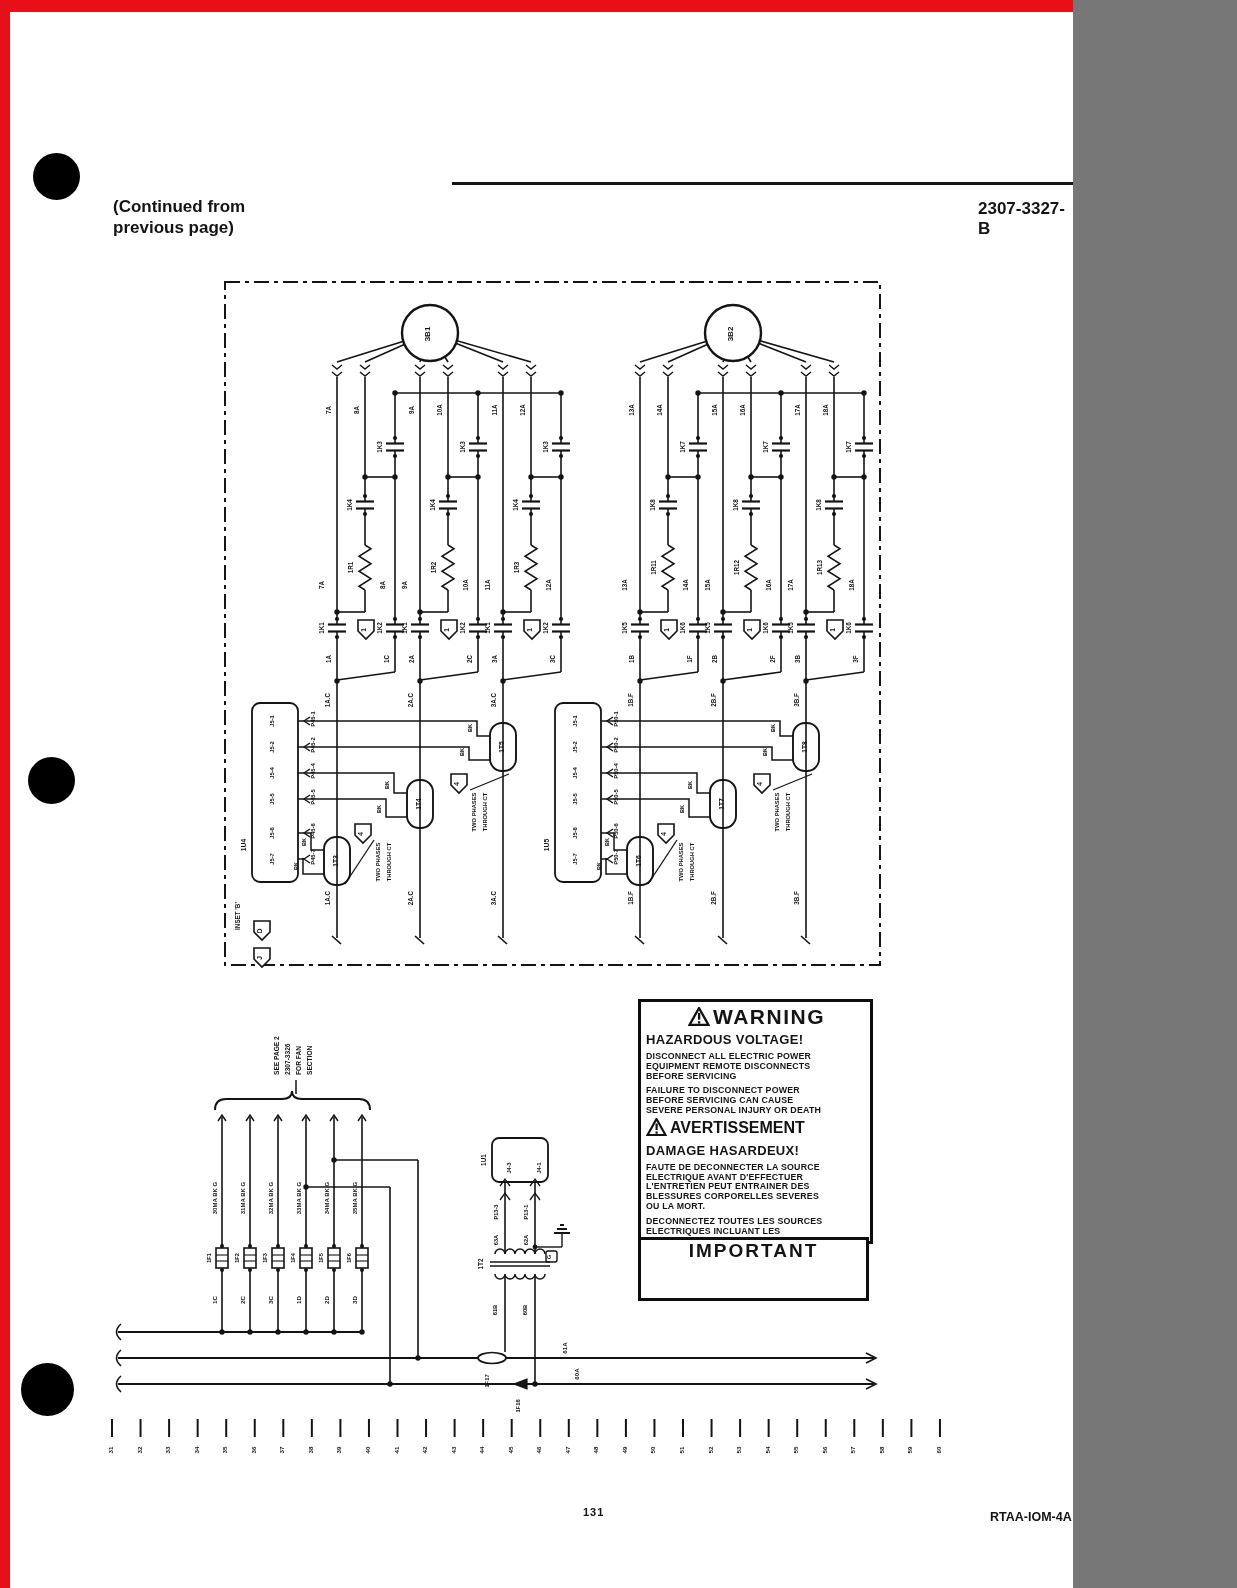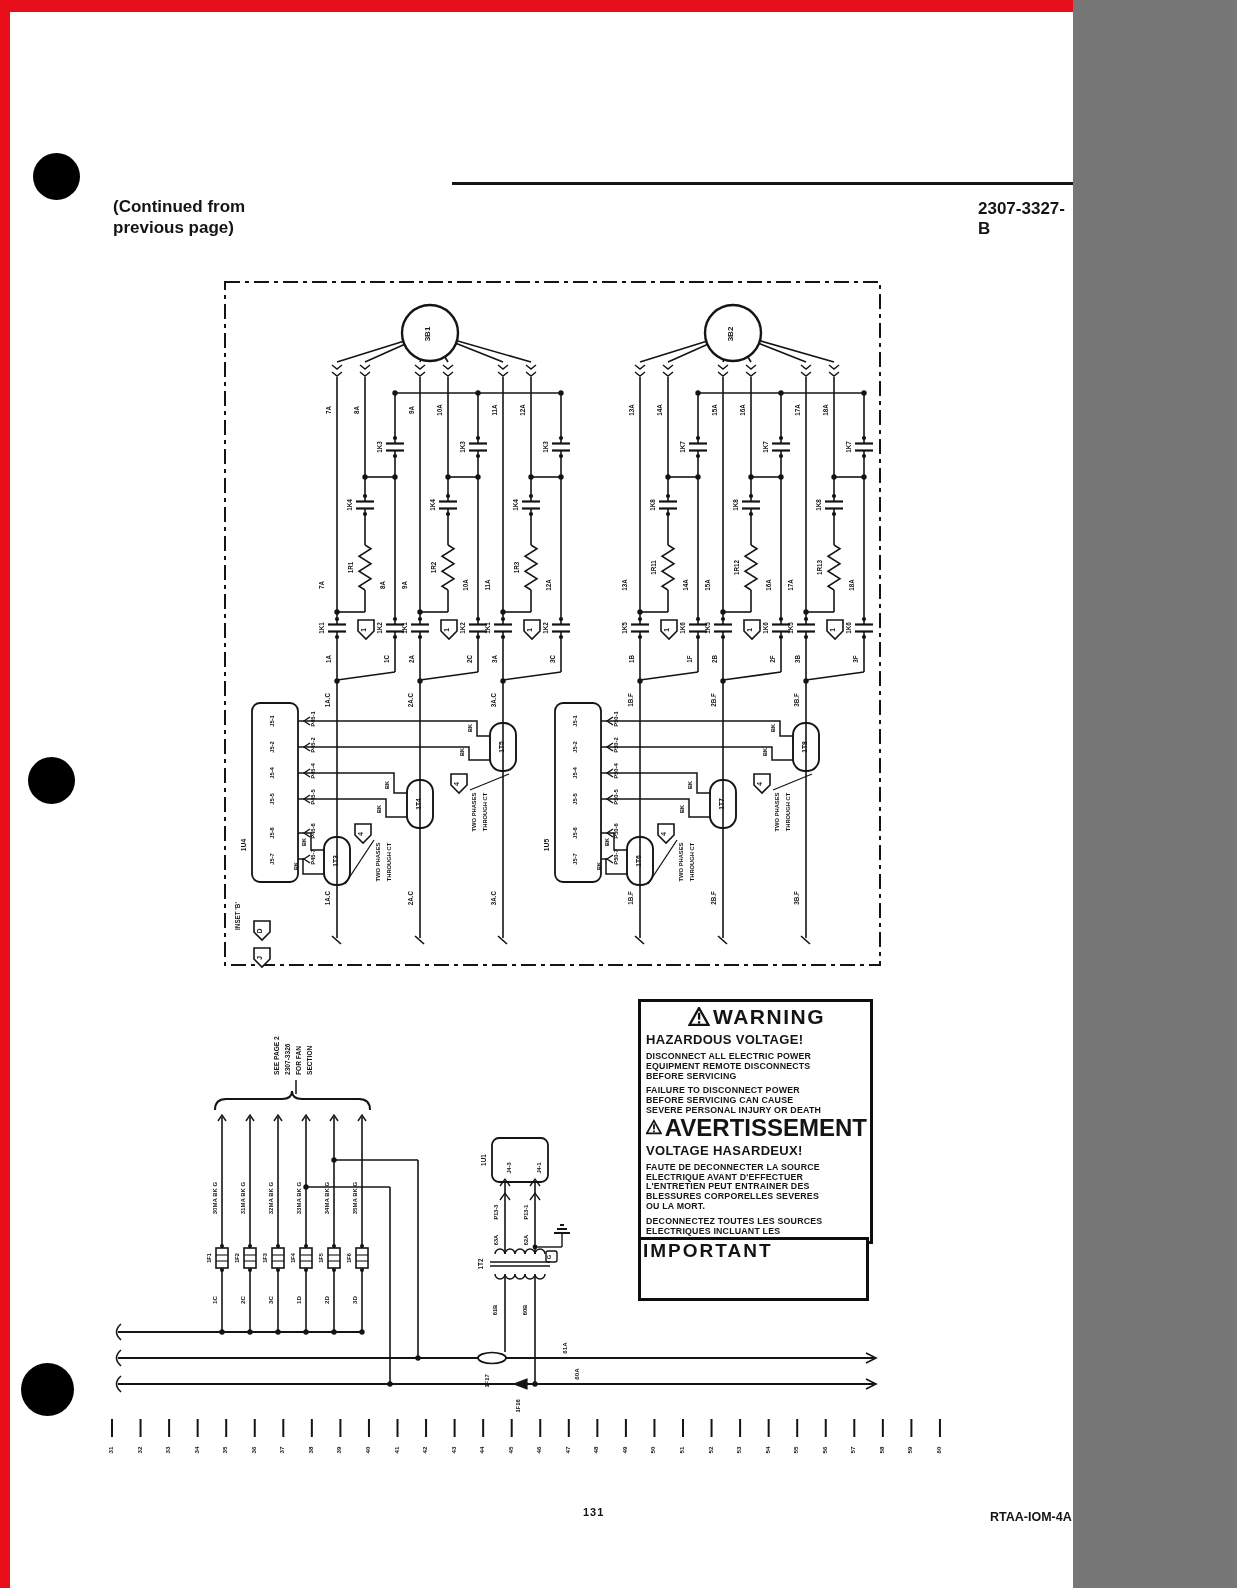--- a/index.html
+++ b/index.html
@@ -8,25 +8,25 @@
   .edge-top{position:absolute;left:0;top:0;width:1237px;height:12px;}
   .edge-left{position:absolute;left:0;top:0;width:10px;height:1588px;}
   .hole{position:absolute;background:#000;border-radius:50%;}
   .hdr-note{position:absolute;left:113px;top:196px;width:170px;font-size:17px;font-weight:bold;line-height:21px;letter-spacing:0px;}
   .doc-num{position:absolute;left:978px;top:199px;font-size:17px;font-weight:bold;}
   .top-rule{position:absolute;left:452px;top:182px;width:652px;height:3px;background:#141414;}
   svg{position:absolute;left:0;top:0;}
   svg text{font-family:"Liberation Sans",sans-serif;font-weight:bold;fill:#141414;}
   .wbox{position:absolute;left:638px;top:999px;width:221px;height:232px;border:3px solid #0e0e0e;background:#fff;padding:3px 3px 4px 5px;overflow:hidden;}
   .wtitle{display:flex;align-items:center;justify-content:center;gap:3px;font-size:21px;font-weight:bold;letter-spacing:1.5px;line-height:23px;text-align:right;}
-  .wtitle2{font-size:24px;letter-spacing:0px;justify-content:flex-start;}
+  .wtitle2{font-size:16px;letter-spacing:0px;justify-content:flex-start;}
   .wsub{font-size:13px;font-weight:bold;margin-top:4px;letter-spacing:.3px;}
   .wpara{font-size:8.8px;font-weight:bold;line-height:9.8px;margin-top:5px;white-space:pre-line;letter-spacing:.2px;}
   .ibox{position:absolute;left:638px;top:1237px;width:221px;height:56px;border:3px solid #0e0e0e;background:#fff;padding:1px 2px;overflow:hidden;}
-  .ititle{font-size:19px;font-weight:bold;letter-spacing:2px;line-height:20px;}
+  .ititle{text-align:center;font-size:19px;font-weight:bold;letter-spacing:2px;line-height:20px;}
   .ibody{text-align:center;font-size:8.4px;font-weight:bold;line-height:9.4px;white-space:pre-line;letter-spacing:.2px;}
   .pg-num{position:absolute;left:583px;top:1506px;font-size:11px;font-weight:bold;letter-spacing:1px;}
   .man-code{position:absolute;left:990px;top:1510px;font-size:12.5px;font-weight:bold;}
 </style>
 </head>
 <body>
 
 <div id="page">
   <div class="edge-top" style="background:#e60f1a"></div>
   <div class="edge-left" style="background:#e60f1a"></div>
@@ -695,21 +695,21 @@
 BEFORE SERVICING CAN CAUSE
 SEVERE PERSONAL INJURY OR DEATH</div>
     <div class="wtitle wtitle2">
       <svg width="21" height="18" viewBox="0 0 20 18" style="position:static">
           <path d="M10 1 L19 17 H1 Z" fill="none" stroke="#111" stroke-width="2.2"></path>
           <rect x="9" y="5.5" width="2.2" height="6.5" fill="#111"></rect>
           <rect x="9" y="13.5" width="2.2" height="2.2" fill="#111"></rect>
         </svg>
       <span>AVERTISSEMENT</span>
     </div>
-    <div class="wsub">VOLTAGE HASARDEUX!</div>
+    <div class="wsub">DAMAGE HASARDEUX!</div>
     <div class="wpara">FAUTE DE DECONNECTER LA SOURCE
 ELECTRIQUE AVANT D'EFFECTUER
 L'ENTRETIEN PEUT ENTRAINER DES
 BLESSURES CORPORELLES SEVERES
 OU LA MORT.</div>
     <div class="wpara">DECONNECTEZ TOUTES LES SOURCES
 ELECTRIQUES INCLUANT LES
 DISJONCTEURS SITUES A DISTANCE
 AVANT D'EFFECTUER L'ENTRETIEN</div>
   </div>

